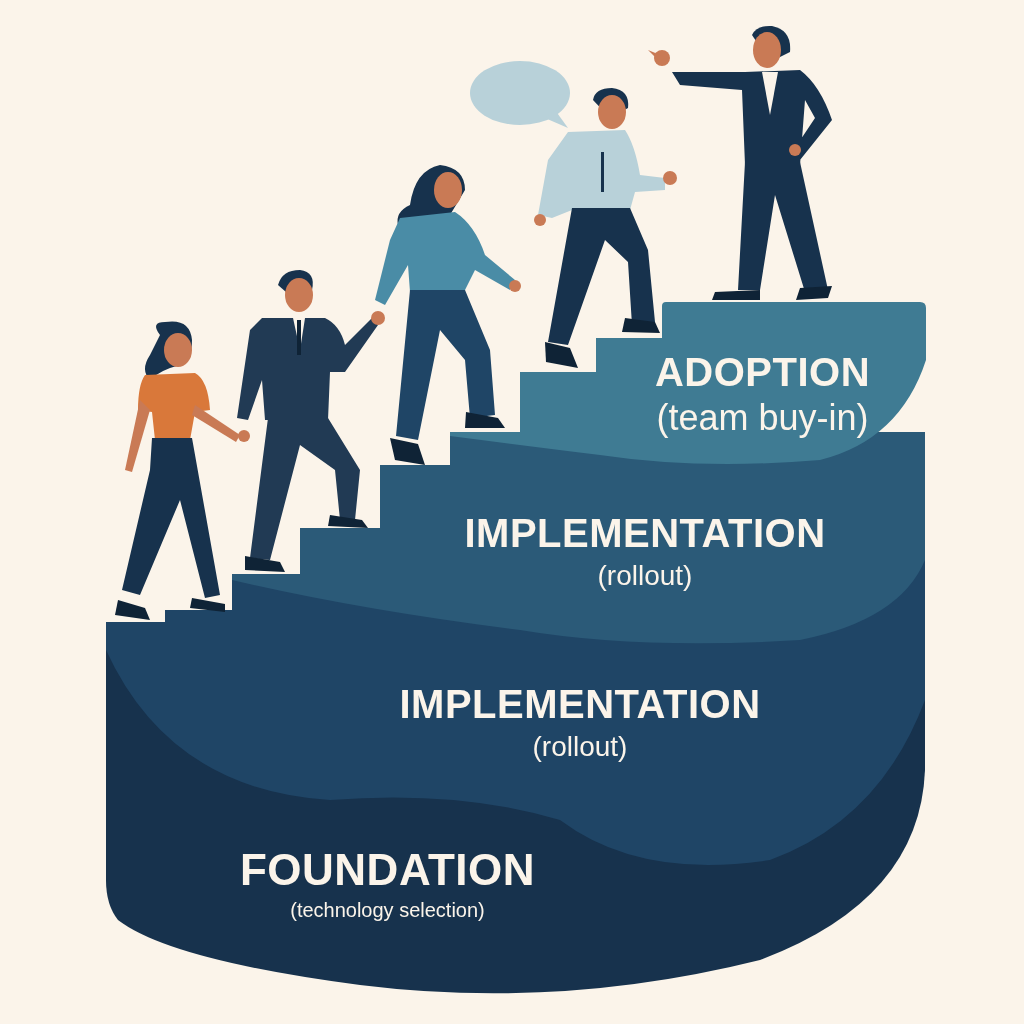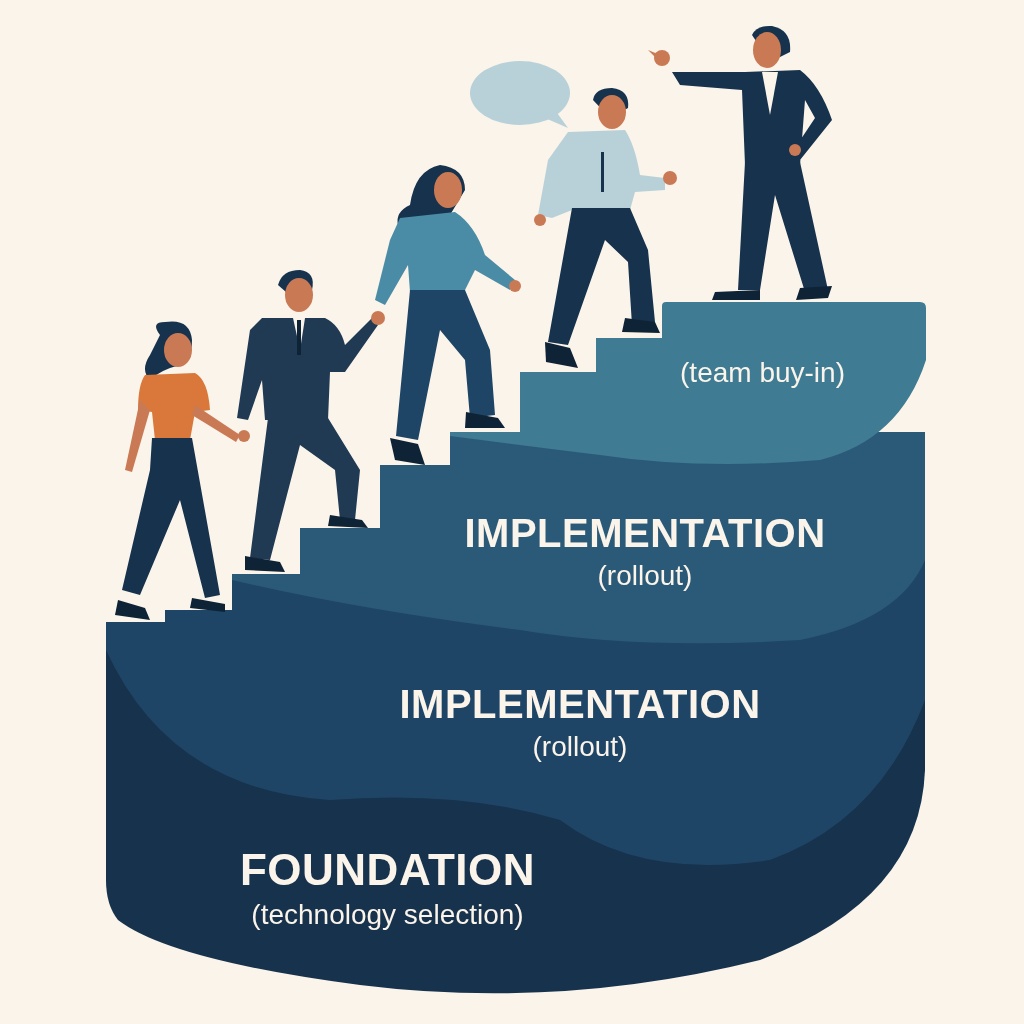--- a/index.html
+++ b/index.html
@@ -83,29 +83,30 @@
     <circle cx="662" cy="58" r="8" fill="#c97a55"></circle>
     <path d="M648 50 L665 57 L660 62 Z" fill="#c97a55"></path>
     <path d="M745 162 L800 162 L828 290 L805 292 L775 195 L760 290 L738 290 Z" fill="#17324d"></path>
     <path d="M715 292 L760 290 L760 300 L712 300 Z" fill="#0f2336"></path>
     <path d="M800 288 L832 286 L828 298 L796 300 Z" fill="#0f2336"></path>
     <circle cx="795" cy="150" r="6" fill="#c97a55"></circle>
   </g>
 </svg>
 
 <div class="label" style="left:630px; top:352px; width:265px;">
-  <span class="sub" style="font-size:28px; margin-top:4px;">(team buy-in)</span>
+  <span class="title" style="font-size:40px;">ADOPTION</span>
+  <span class="sub" style="font-size:36px; margin-top:4px;">(team buy-in)</span>
 </div>
 
 <div class="label" style="left:440px; top:513px; width:410px;">
   <span class="title" style="font-size:40px;">IMPLEMENTATION</span>
   <span class="sub" style="font-size:28px; margin-top:6px;">(rollout)</span>
 </div>
 
 <div class="label" style="left:375px; top:684px; width:410px;">
   <span class="title" style="font-size:40px;">IMPLEMENTATION</span>
   <span class="sub" style="font-size:28px; margin-top:6px;">(rollout)</span>
 </div>
 
 <div class="label" style="left:205px; top:848px; width:365px;">
   <span class="title" style="font-size:44px;">FOUNDATION</span>
-  <span class="sub" style="font-size:28px; margin-top:6px;">(technology selection)</span>
+  <span class="sub" style="font-size:20px; margin-top:6px;">(technology selection)</span>
 </div>
 
 </body></html>

